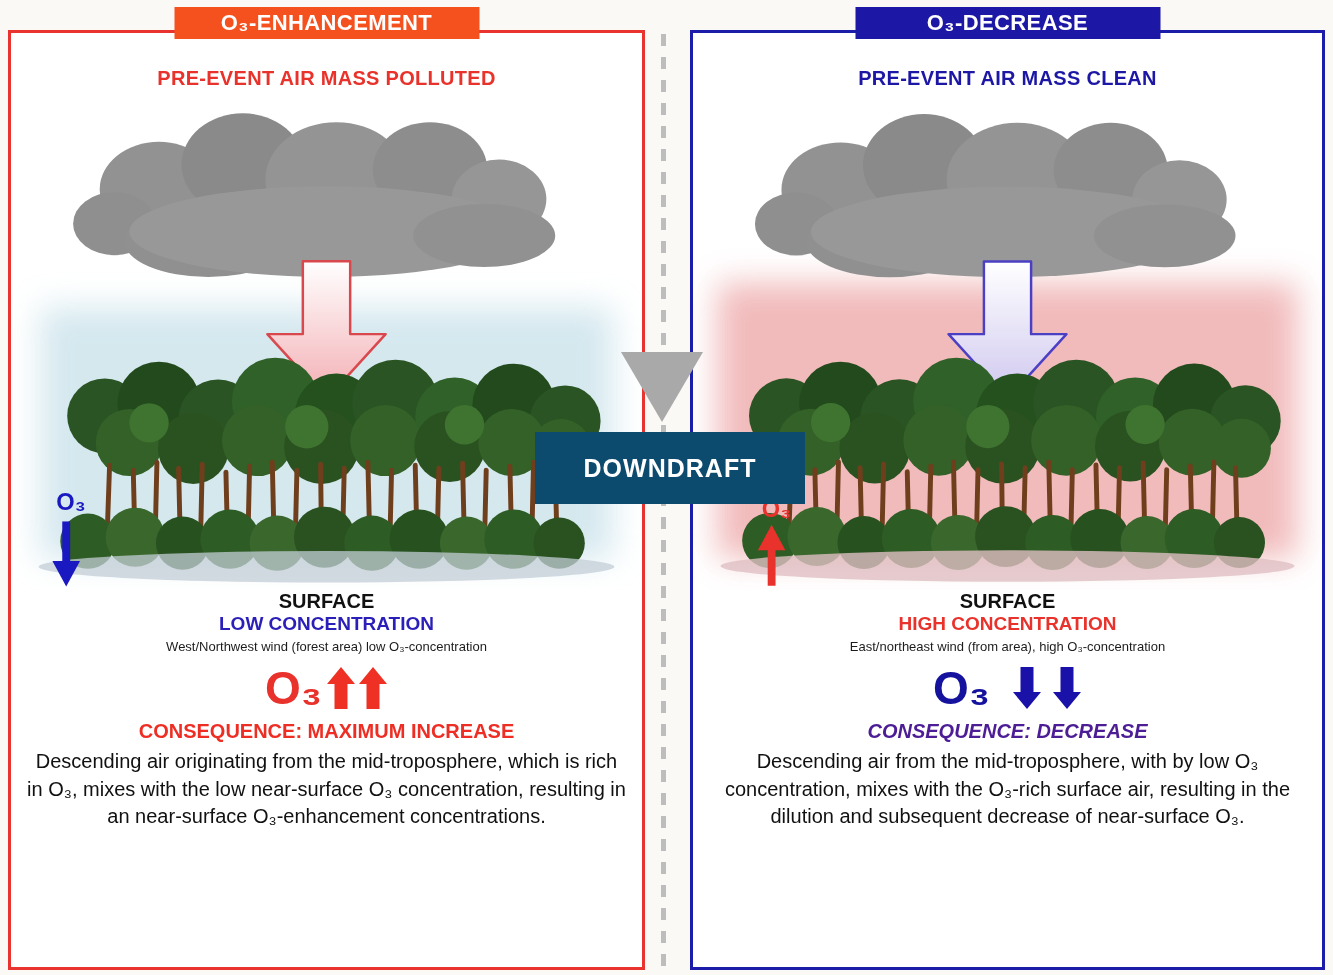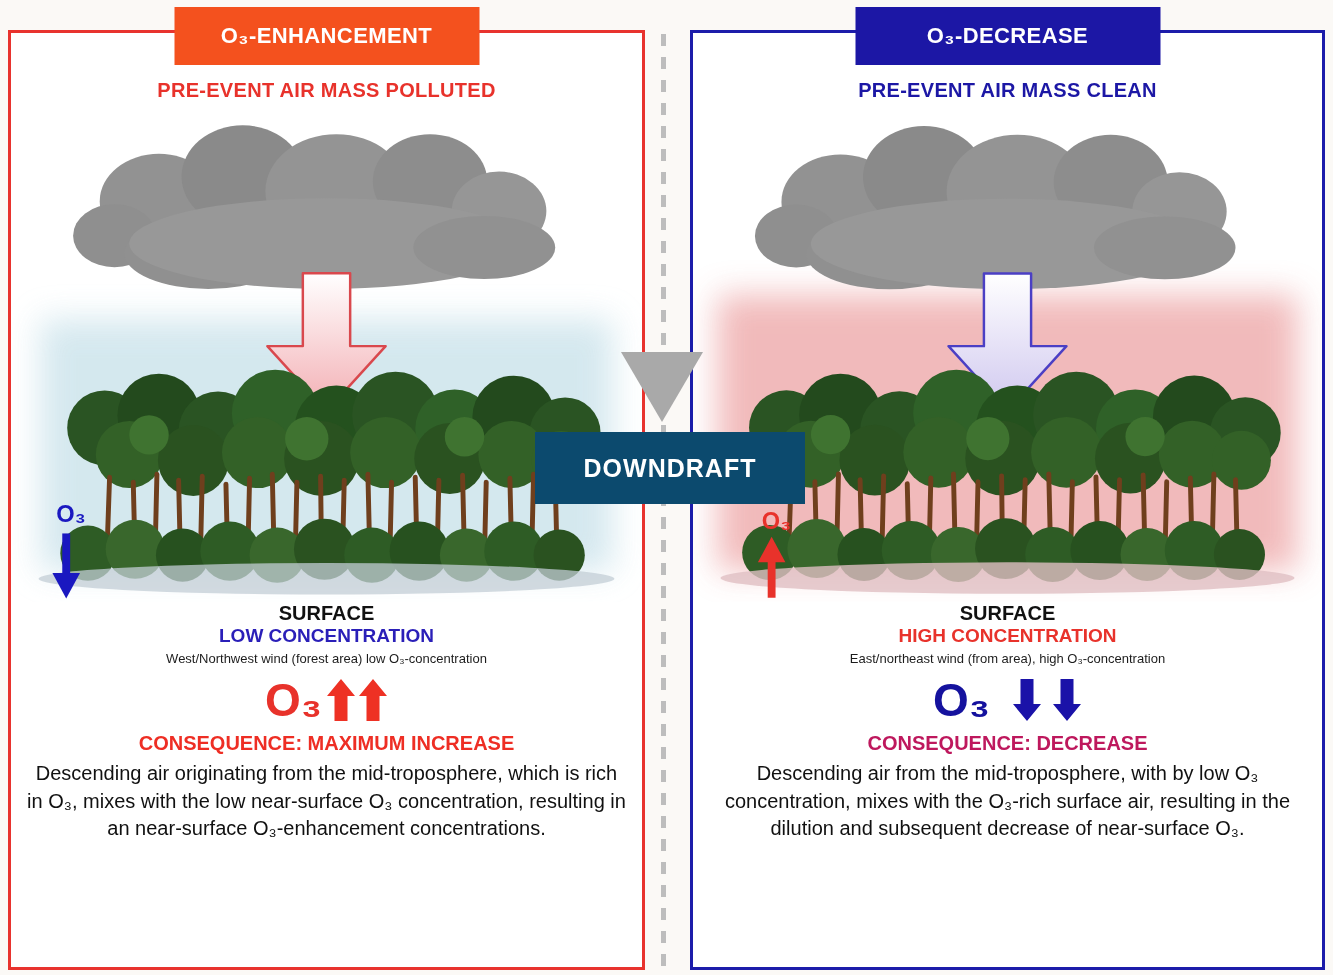--- a/index.html
+++ b/index.html
@@ -6,25 +6,25 @@
   html,body { background:#fbf9f6; }
   body { font-family:"Liberation Sans","DejaVu Sans",sans-serif; }
   #stage { position:relative; width:1333px; height:975px; background:#fbf9f6; overflow:hidden; }
 
   .panel { position:absolute; top:30px; height:940px; background:#ffffff; }
   .panel.left  { left:8px;   width:637px; border:3px solid #e8332e; }
   .panel.right { left:690px; width:635px; border:3px solid #1c1caa; }
 
   .badge { position:absolute; top:-26px; left:50%; transform:translateX(-50%);
            min-width:305px; text-align:center; color:#fff; font-weight:bold;
-           font-size:22px; padding:16px 26px; white-space:nowrap; letter-spacing:.4px; }
+           font-size:22px; padding:3px 26px; white-space:nowrap; letter-spacing:.4px; }
   .panel.left  .badge { background:#f4511e; }
   .panel.right .badge { background:#1c17a5; }
 
-  .pre-event { text-align:center; font-weight:bold; font-size:20px; margin-top:46px; letter-spacing:.3px; }
+  .pre-event { text-align:center; font-weight:bold; font-size:20px; margin-top:34px; letter-spacing:.3px; }
   .panel.left  .pre-event { color:#e8322b; }
   .panel.right .pre-event { color:#1c17a5; }
 
   .scene { display:block; width:100%; height:496px; margin-top:4px; }
 
   .surface { text-align:center; font-weight:bold; font-size:20px; color:#111; }
   .concentration { text-align:center; font-weight:bold; font-size:19px; }
   .panel.left  .concentration { color:#2a1fb8; }
   .panel.right .concentration { color:#e8322b; }
 
@@ -32,21 +32,21 @@
 
   .big-row { display:flex; justify-content:center; align-items:center; margin-top:2px; height:60px; }
   .big-o3 { font-size:46px; font-weight:bold; line-height:1; }
   .panel.left  .big-o3 { color:#e8322b; margin-right:2px; }
   .panel.right .big-o3 { color:#15129e; margin-right:12px; }
   .panel.left  .big-row svg { margin-left:2px; }
   .panel.right .big-row svg { margin-left:10px; }
 
   .consequence { text-align:center; font-weight:bold; font-size:20px; margin-top:2px; }
   .panel.left  .consequence { color:#ee2e24; }
-  .panel.right .consequence { color:#be185d; }
+  .panel.right .consequence { color:#4c1d95;font-style:italic; }
 
   .body-text { text-align:center; font-size:20px; color:#111; max-width:600px; margin:5px auto 0; line-height:1.38; }
 
   .divider-line { position:absolute; left:661px; top:34px; height:941px; width:5px;
     background:repeating-linear-gradient(to bottom,#bdbdbd 0 12px, transparent 12px 23px); }
   .downdraft-tri { position:absolute; left:621px; top:352px; width:0; height:0;
     border-left:41px solid transparent; border-right:41px solid transparent; border-top:70px solid #a9a9a9; }
   .downdraft-box { position:absolute; left:535px; top:432px; width:270px; height:72px;
     background:#0c4a6e; color:#fff; font-weight:bold; font-size:25px; letter-spacing:1px;
     display:flex; align-items:center; justify-content:center; }

